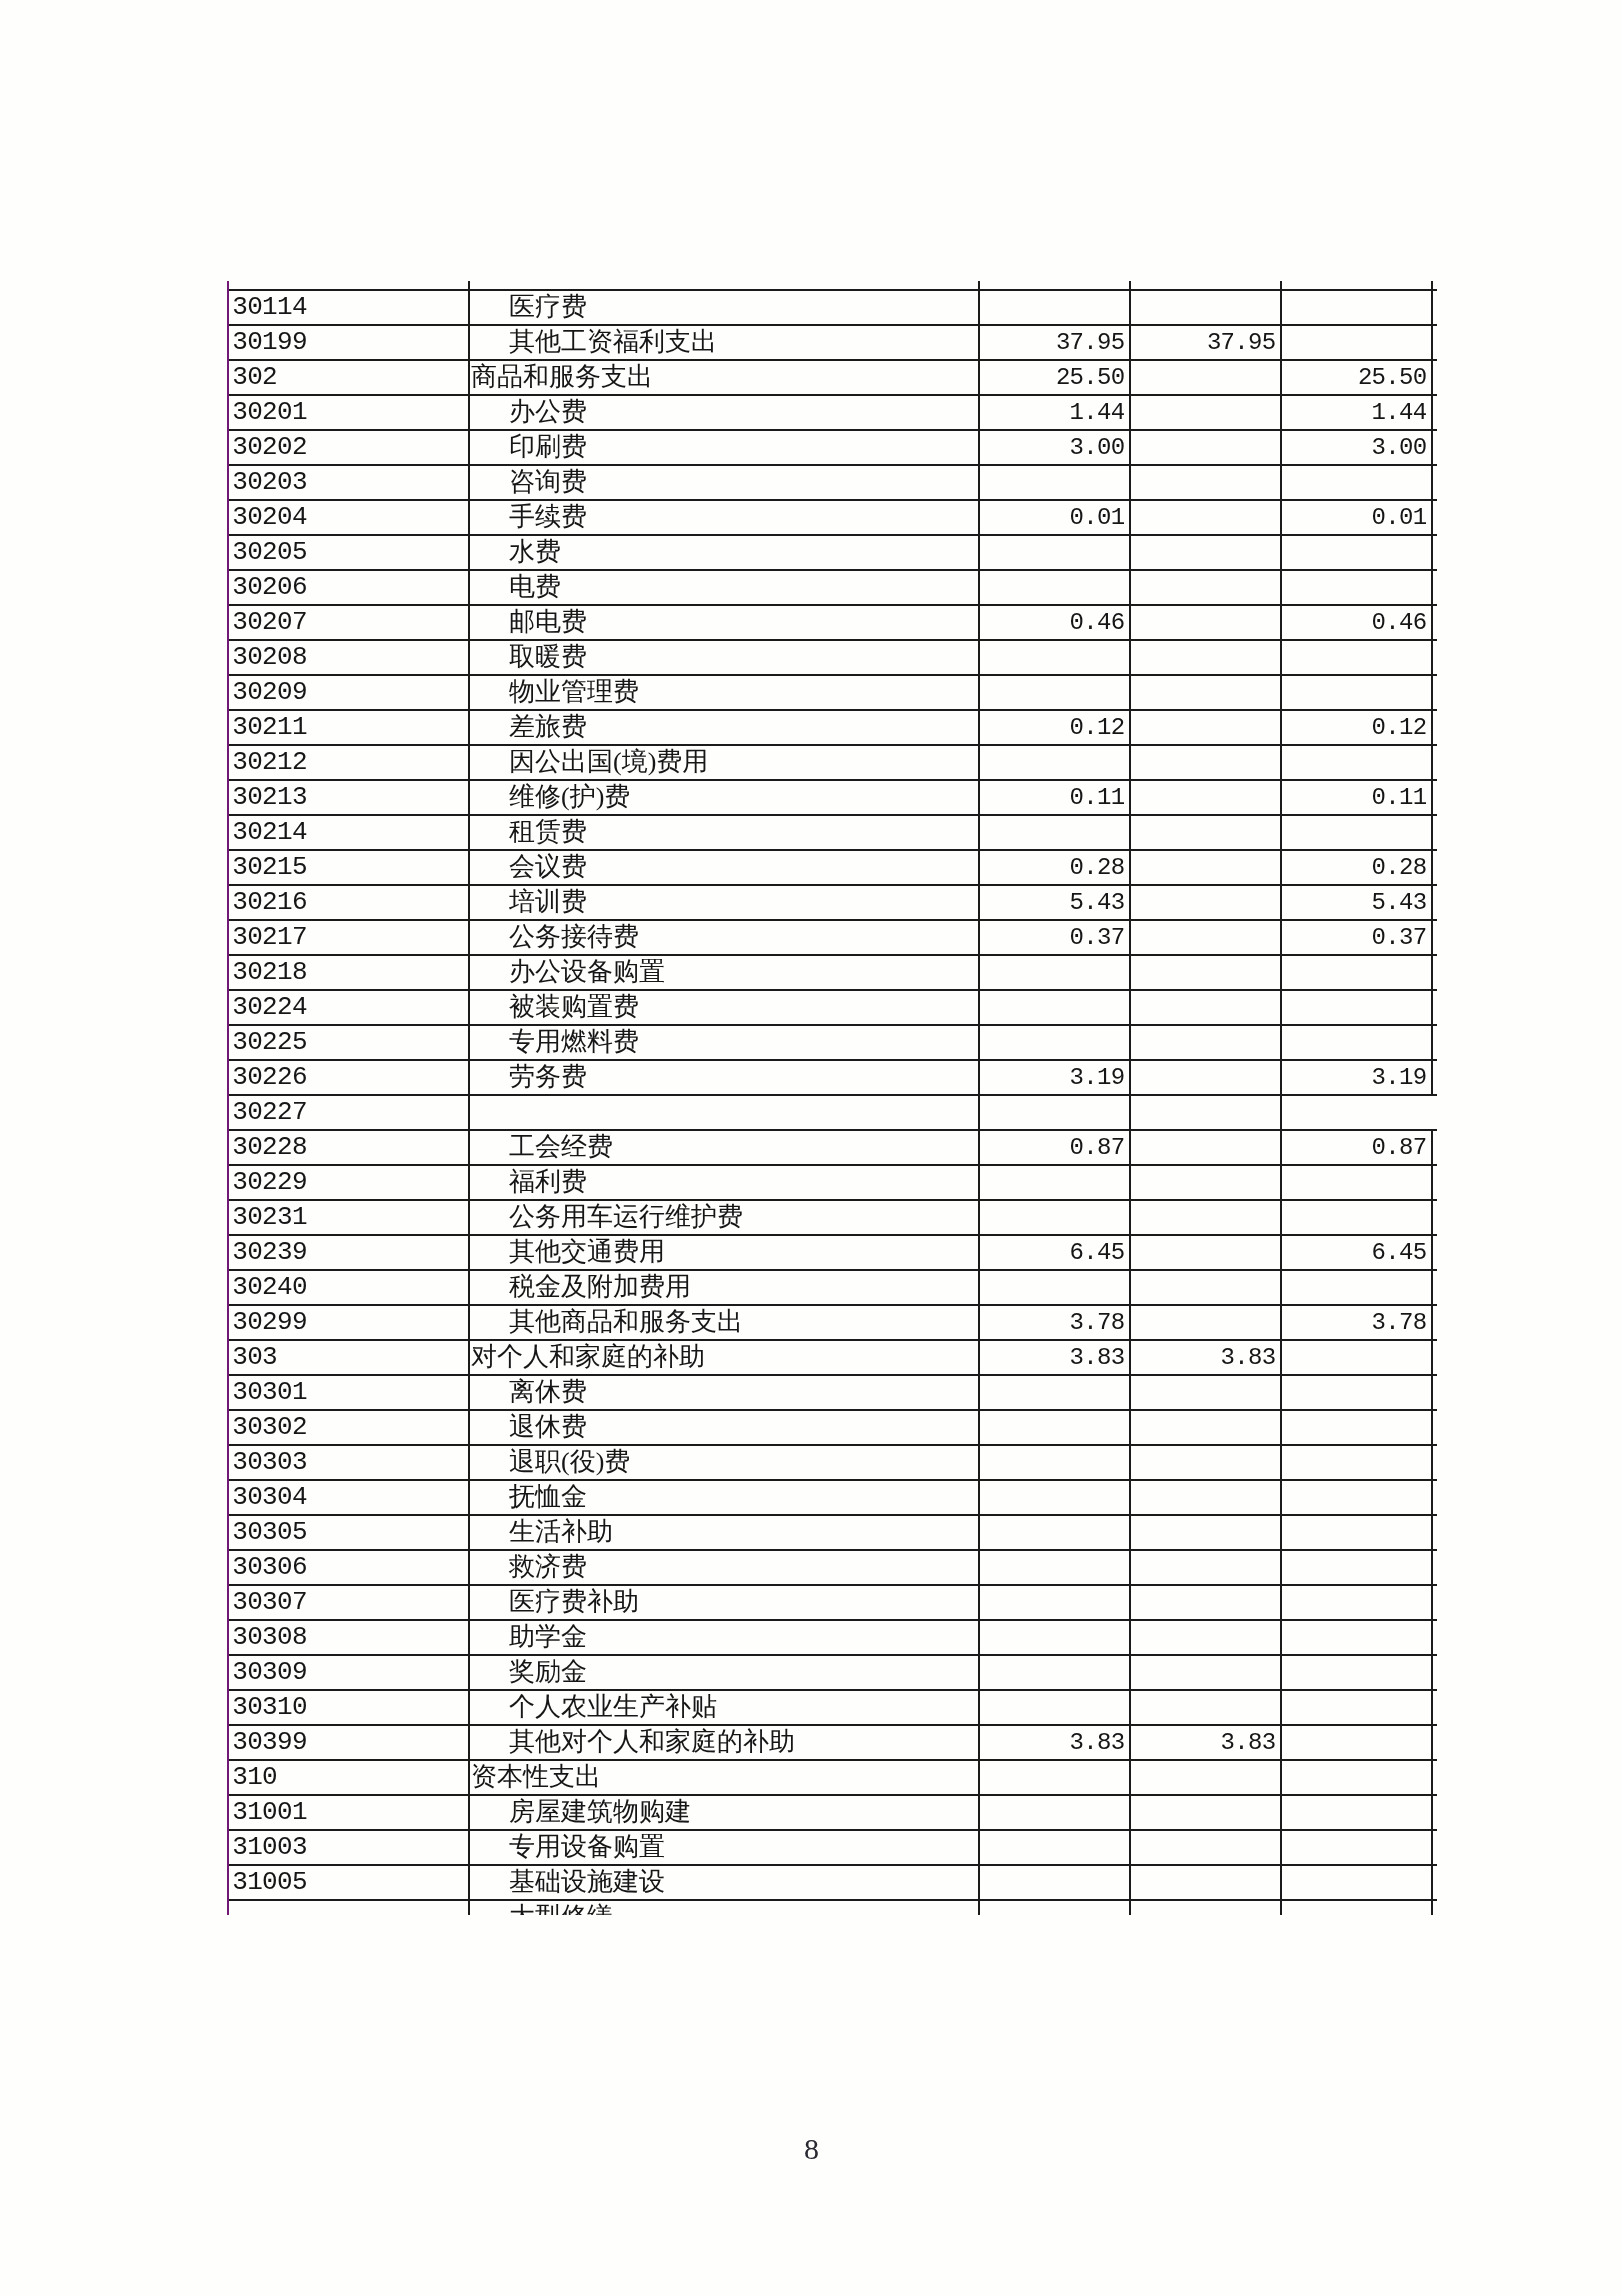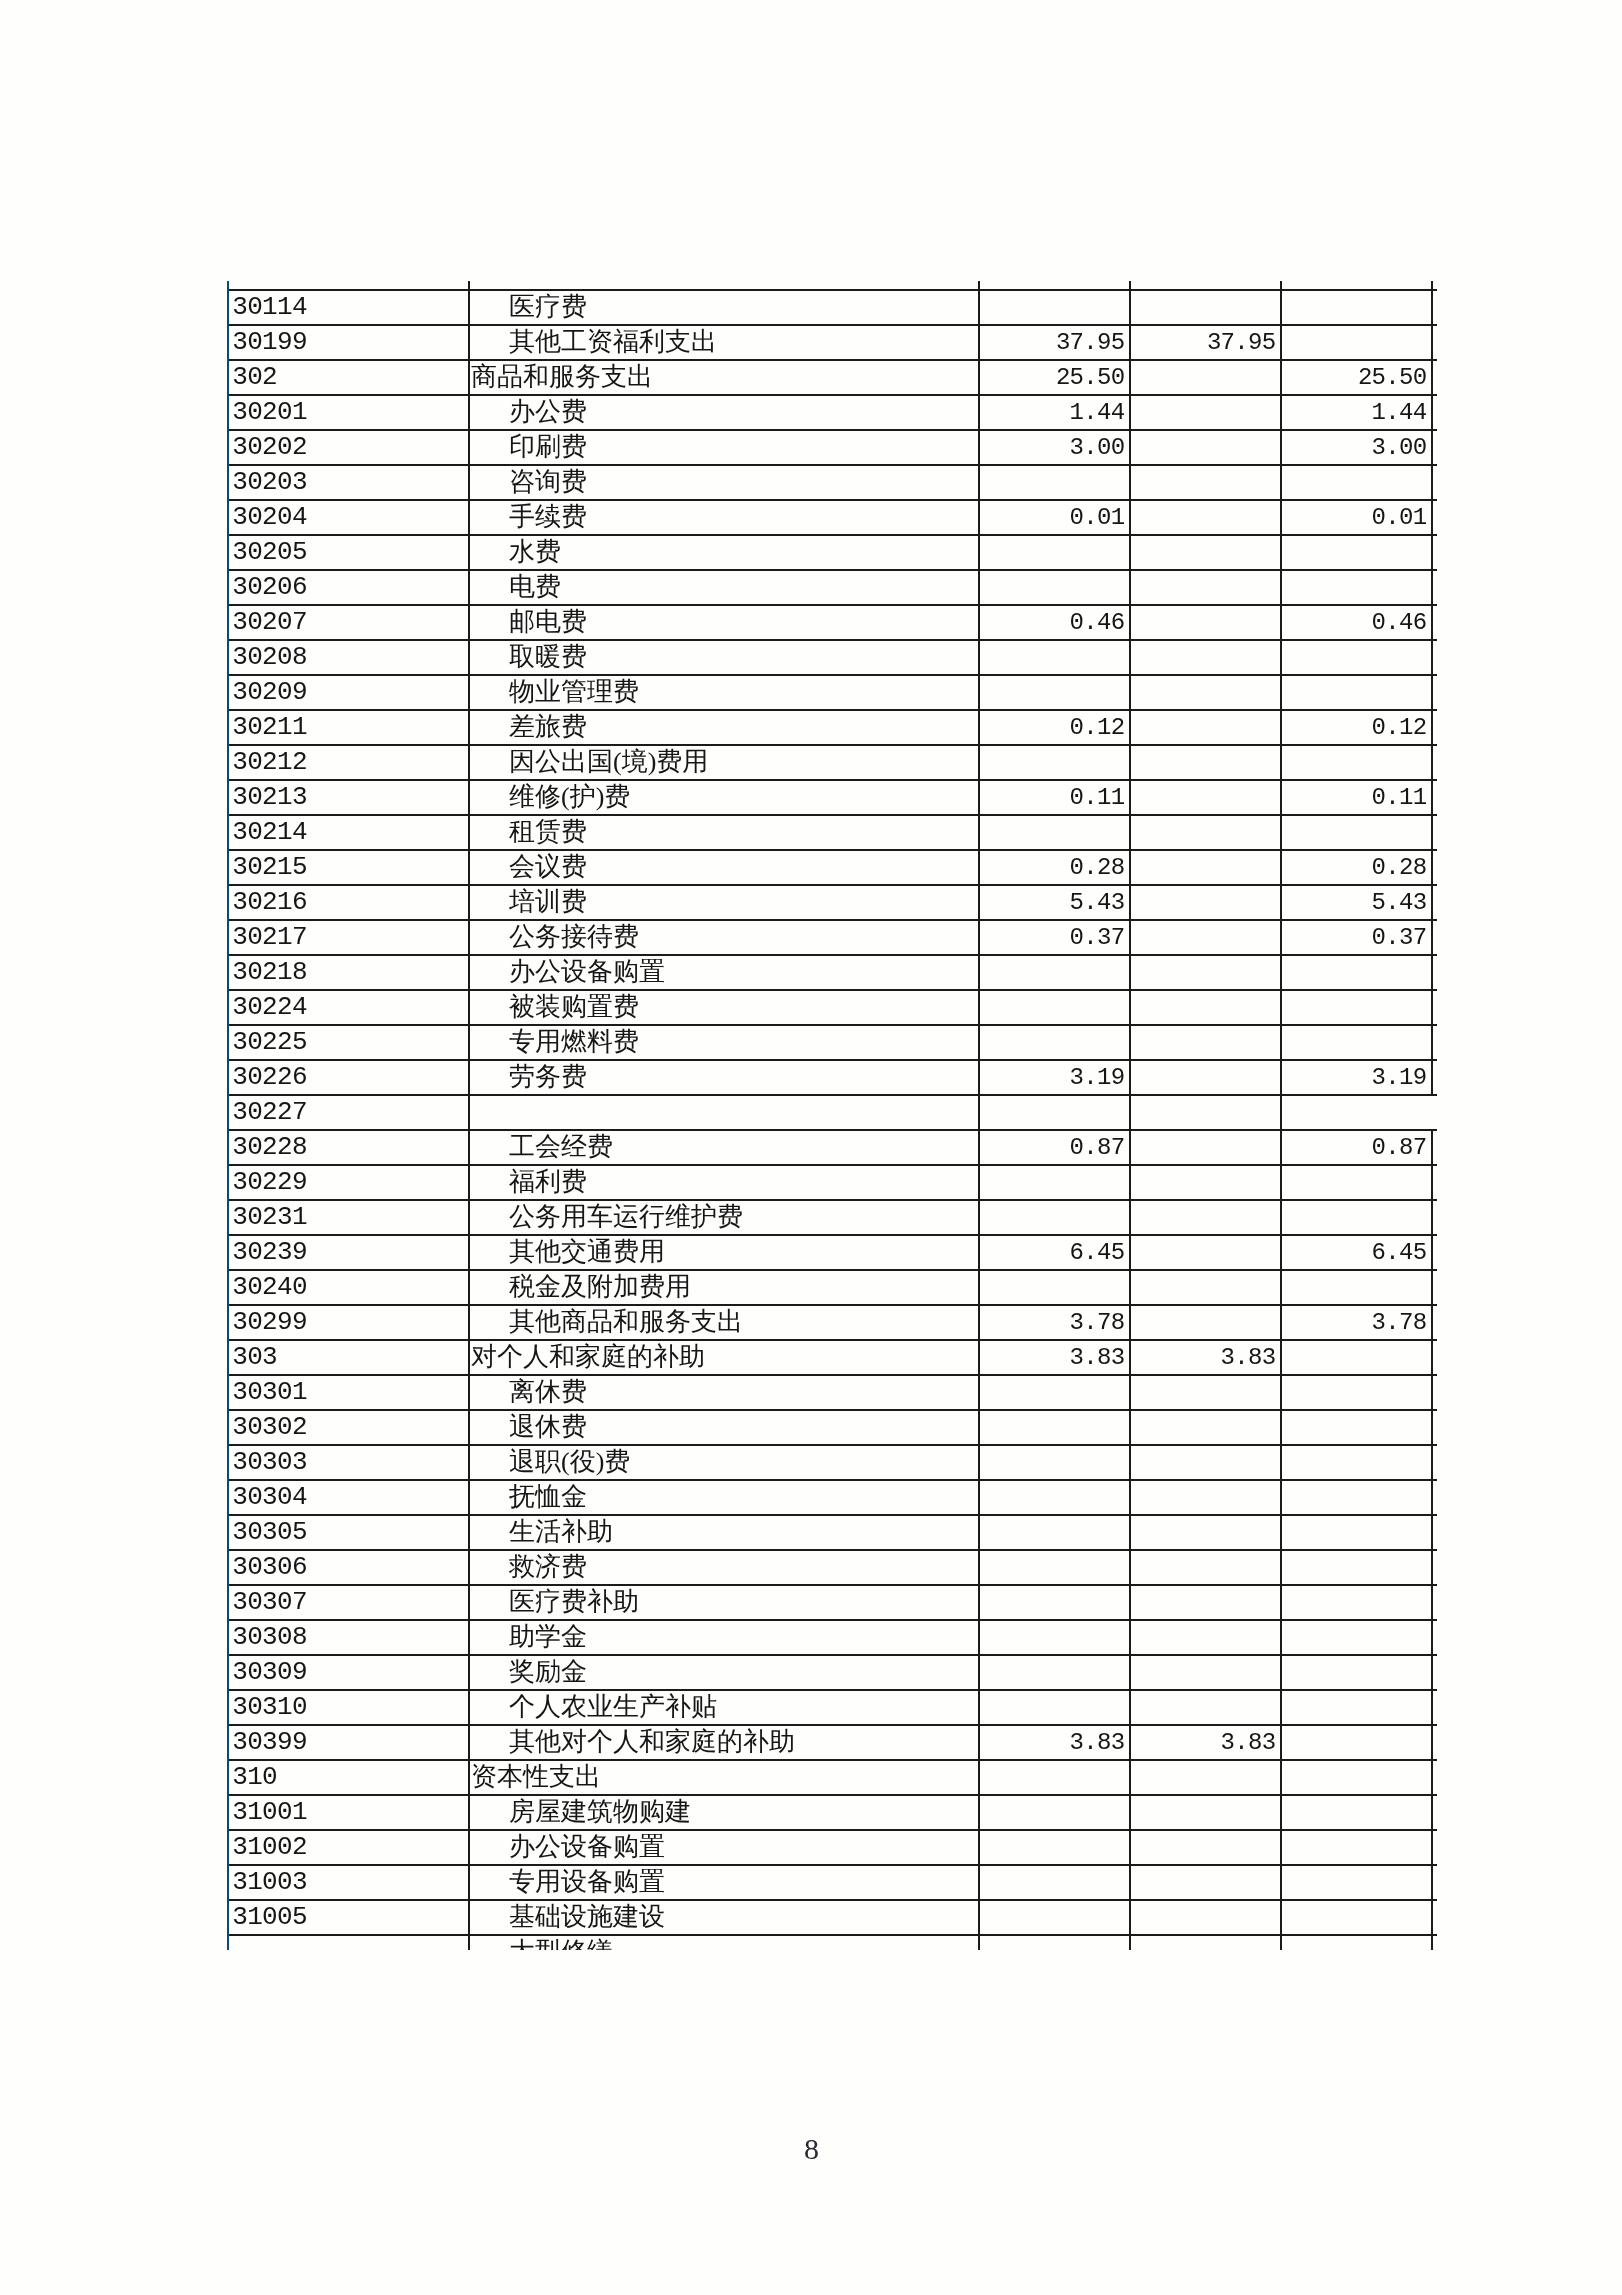--- a/index.html
+++ b/index.html
@@ -10,21 +10,21 @@
     background:#fefefd;
     font-family:"Liberation Serif", serif;
     color:#161616;
     overflow:hidden;
   }
   
   .table-wrap {
     position:absolute;
     left:227px; top:281px;
     width:1208px;
-    border-left:2px solid #0c4a6e;
+    border-left:2px solid #701a75;
   }
   .t-row {
     display:grid;
     grid-template-columns:241px 510px 151px 151px 151px;
     box-sizing:border-box;
   }
   .stub-row { height:7.9px; }
   .body-row {
     height:35px;
     border-top:2.6px solid #1b1b1b;
@@ -385,27 +385,20 @@
     <div class="cell val"></div>
   </div>
         <div class="t-row body-row">
     <div class="cell code">31001</div>
     <div class="cell name indent">房屋建筑物购建</div>
     <div class="cell val"></div>
     <div class="cell val"></div>
     <div class="cell val"></div>
   </div>
         <div class="t-row body-row">
-    <div class="cell code">31002</div>
-    <div class="cell name indent">办公设备购置</div>
-    <div class="cell val"></div>
-    <div class="cell val"></div>
-    <div class="cell val"></div>
-  </div>
-        <div class="t-row body-row">
     <div class="cell code">31003</div>
     <div class="cell name indent">专用设备购置</div>
     <div class="cell val"></div>
     <div class="cell val"></div>
     <div class="cell val"></div>
   </div>
         <div class="t-row body-row">
     <div class="cell code">31005</div>
     <div class="cell name indent">基础设施建设</div>
     <div class="cell val"></div>

